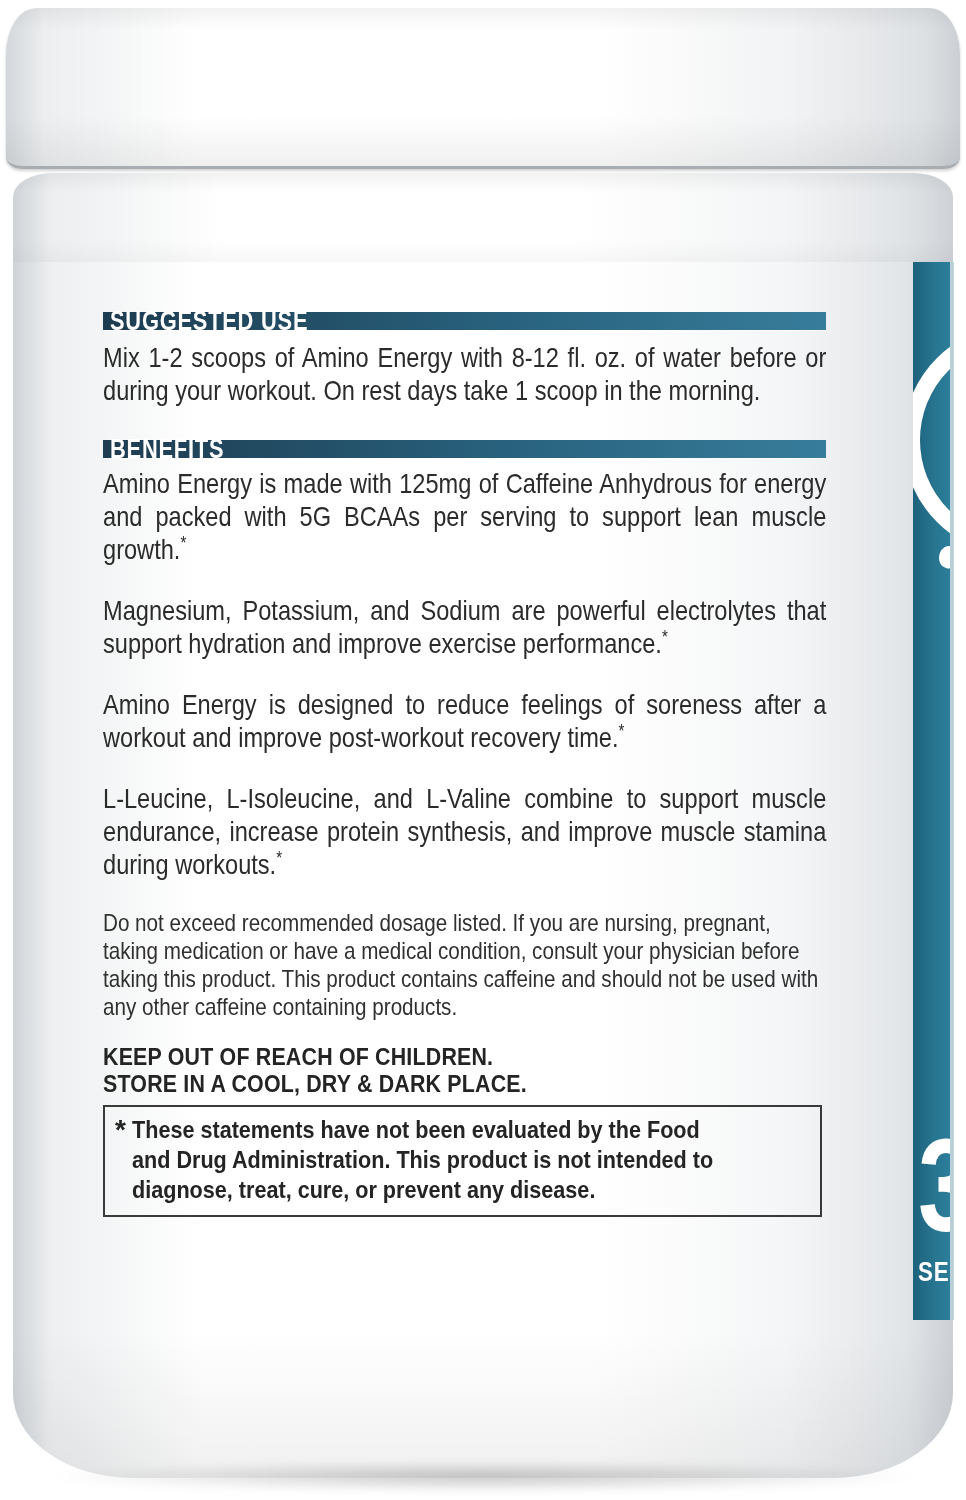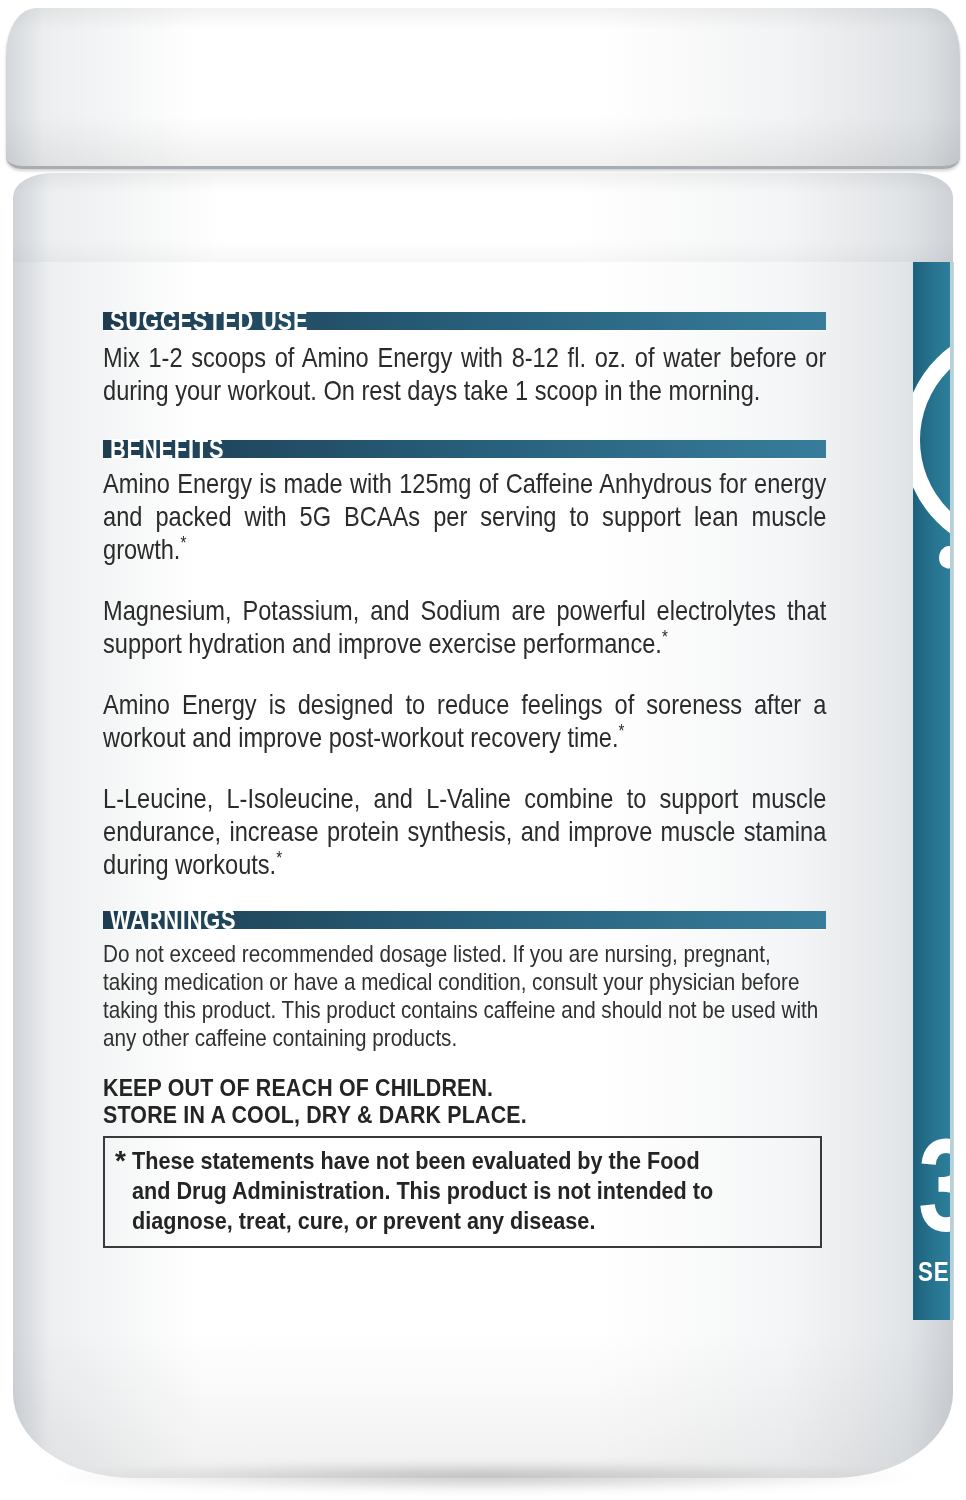--- a/index.html
+++ b/index.html
@@ -137,23 +137,20 @@
     <p class="cond-par p-suggested"><span>Mix 1-2 scoops of Amino Energy with 8-12 fl. oz. of water before or during your workout. On rest days take 1 scoop in the morning.</span></p>
 
     <div class="section-bar bar-benefits">
       <span class="bar-title">BENEFITS</span>
     </div>
     <p class="cond-par p-ben1"><span>Amino Energy is made with 125mg of Caffeine Anhydrous for energy and packed with 5G BCAAs per serving to support lean muscle growth.</span><sup>*</sup></p>
     <p class="cond-par p-ben2"><span>Magnesium, Potassium, and Sodium are powerful electrolytes that support hydration and improve exercise performance.</span><sup>*</sup></p>
     <p class="cond-par p-ben3"><span>Amino Energy is designed to reduce feelings of soreness after a workout and improve post-workout recovery time.</span><sup>*</sup></p>
     <p class="cond-par p-ben4"><span>L-Leucine, L-Isoleucine, and L-Valine combine to support muscle endurance, increase protein synthesis, and improve muscle stamina during workouts.</span><sup>*</sup></p>
 
-    <div class="section-bar bar-warnings">
-      <span class="bar-title">WARNINGS</span>
-    </div>
     <p class="warn-par">Do not exceed recommended dosage listed. If you are nursing, pregnant, taking medication or have a medical condition, consult your physician before taking this product. This product contains caffeine and should not be used with any other caffeine containing products.</p>
 
     <div class="keepout">KEEP OUT OF REACH OF CHILDREN.</div>
     <div class="keepout" style="margin-top:2px;">STORE IN A COOL, DRY &amp; DARK PLACE.</div>
 
     <div class="disclaimer-box">
       <span class="disclaimer-marker">*</span>
       <span class="disclaimer-text">These statements have not been evaluated by the Food and Drug Administration. This product is not intended to diagnose, treat, cure, or prevent any disease.</span>
     </div>
 

